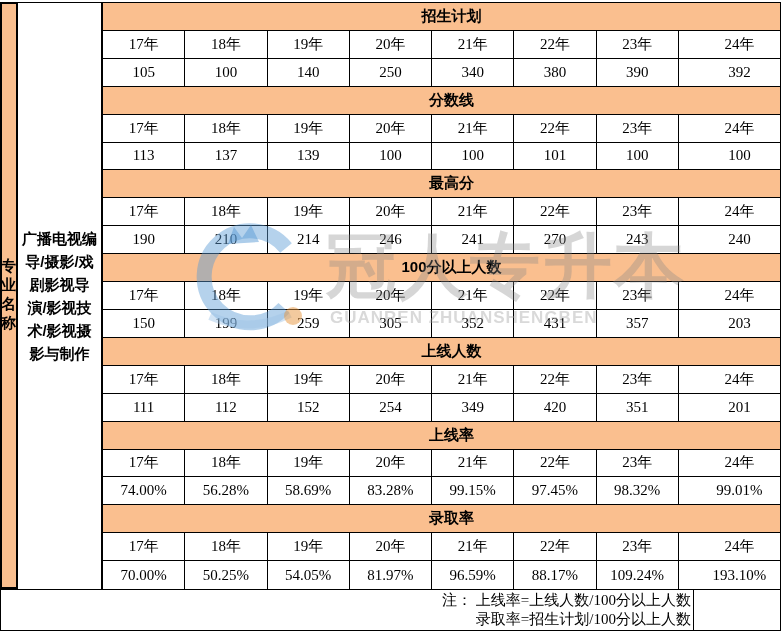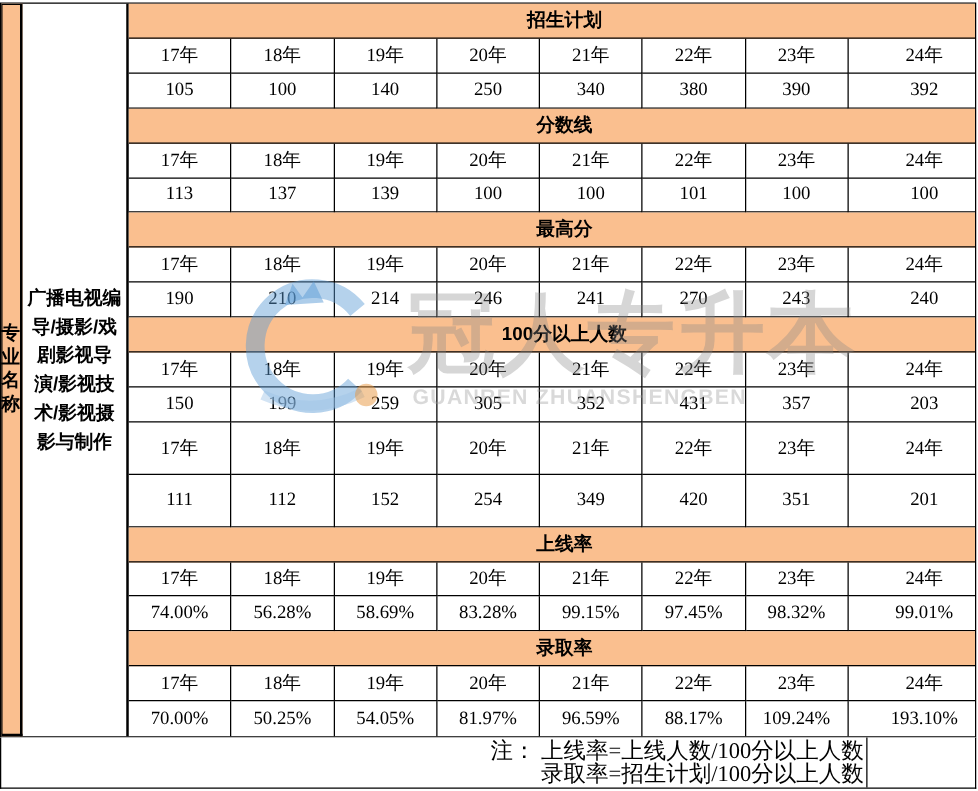--- a/index.html
+++ b/index.html
@@ -26,21 +26,21 @@
                border-right:1px solid #000; border-bottom:1px solid #000;
                font-size:15px; font-family:"Liberation Serif","DejaVu Serif",serif; }
   .row .cell:last-child { border-right:none;padding-left:20px; }
   .header-row .cell { background:#FABF8F; font-weight:bold; font-size:15px;
                       font-family:"Liberation Sans","DejaVu Sans",sans-serif; }
   .sec:last-child .values-row .cell { border-bottom:none; }
 
   .note-row { position:absolute; left:0; top:590px; width:781px; height:41px;
               border:1px solid #000; border-top:none; display:flex; background:#fff; }
   .note-cell { flex:1; border-right:1px solid #000; text-align:right;
-               font-family:"Liberation Serif","DejaVu Serif",serif; font-size:18px;
+               font-family:"Liberation Serif","DejaVu Serif",serif; font-size:15px;
                line-height:19px; padding:1px 2px 0 0; }
   .note-empty { width:86px; }
 
   .wm { position:absolute; left:0; top:0; width:100%; height:100%; pointer-events:none;padding-left:20px; }
   .wm-logo { position:absolute; left:188px; top:216px; }
   .wm-cn { position:absolute; left:326px; top:222px; font-weight:bold; font-size:70px;
            line-height:1.28; color:rgba(135,135,135,0.34); letter-spacing:2px; white-space:nowrap; }
   .wm-en { position:absolute; left:330px; top:308px; font-weight:bold; font-size:17px;
            color:rgba(155,155,155,0.38); letter-spacing:1px; white-space:nowrap; }
 </style>
@@ -153,20 +153,23 @@
             <div class="cell">259</div>
             <div class="cell">305</div>
             <div class="cell">352</div>
             <div class="cell">431</div>
             <div class="cell">357</div>
             <div class="cell">203</div>
           </div>
   </div>
 
   <div class="sec">
+    <div class="row header-row">
+      <div class="cell">上线人数</div>
+    </div>
     <div class="row years-row">
             <div class="cell">17年</div>
             <div class="cell">18年</div>
             <div class="cell">19年</div>
             <div class="cell">20年</div>
             <div class="cell">21年</div>
             <div class="cell">22年</div>
             <div class="cell">23年</div>
             <div class="cell">24年</div>
           </div>

